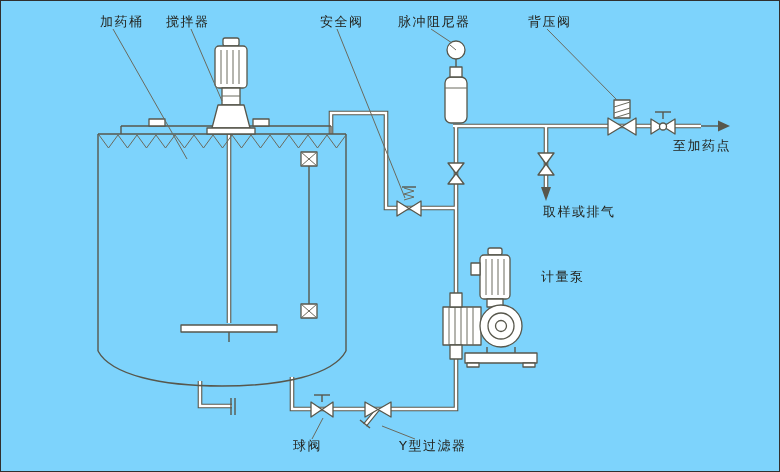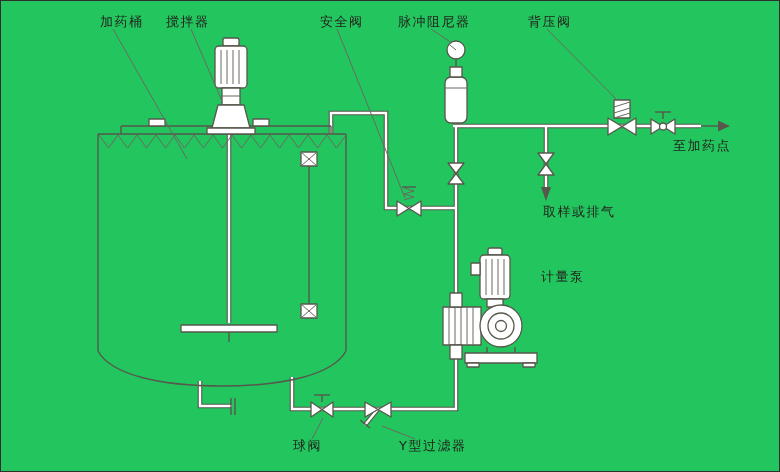--- a/index.html
+++ b/index.html
@@ -1,17 +1,17 @@
 <!DOCTYPE html>
 <html><head>
 <meta charset="utf-8">
 <style>
   html,body{margin:0;padding:0;background:#e8e8e8}
   #stage{
-    position:relative;width:780px;height:472px;background:#22c55e;
+    position:relative;width:780px;height:472px;background:#7dd3fc;
     border:1px solid #2f2f2f;box-sizing:border-box;overflow:hidden;
     font-family:"DejaVu Sans",sans-serif;
   }
   svg{display:block}
   .ln{fill:none;stroke:#57574c;stroke-width:1.4;stroke-linejoin:round}
   .thin{fill:none;stroke:#6a6a5e;stroke-width:1}
   .wfill{fill:#ffffff;stroke:#57574c;stroke-width:1.3;stroke-linejoin:round}
   .solid{fill:#57574c;stroke:none}
   .pipe-o{fill:none;stroke:#57574c;stroke-width:4.6;stroke-linecap:butt;stroke-linejoin:miter}
   .pipe-i{fill:none;stroke:#ffffff;stroke-width:2.4;stroke-linecap:butt;stroke-linejoin:miter}

